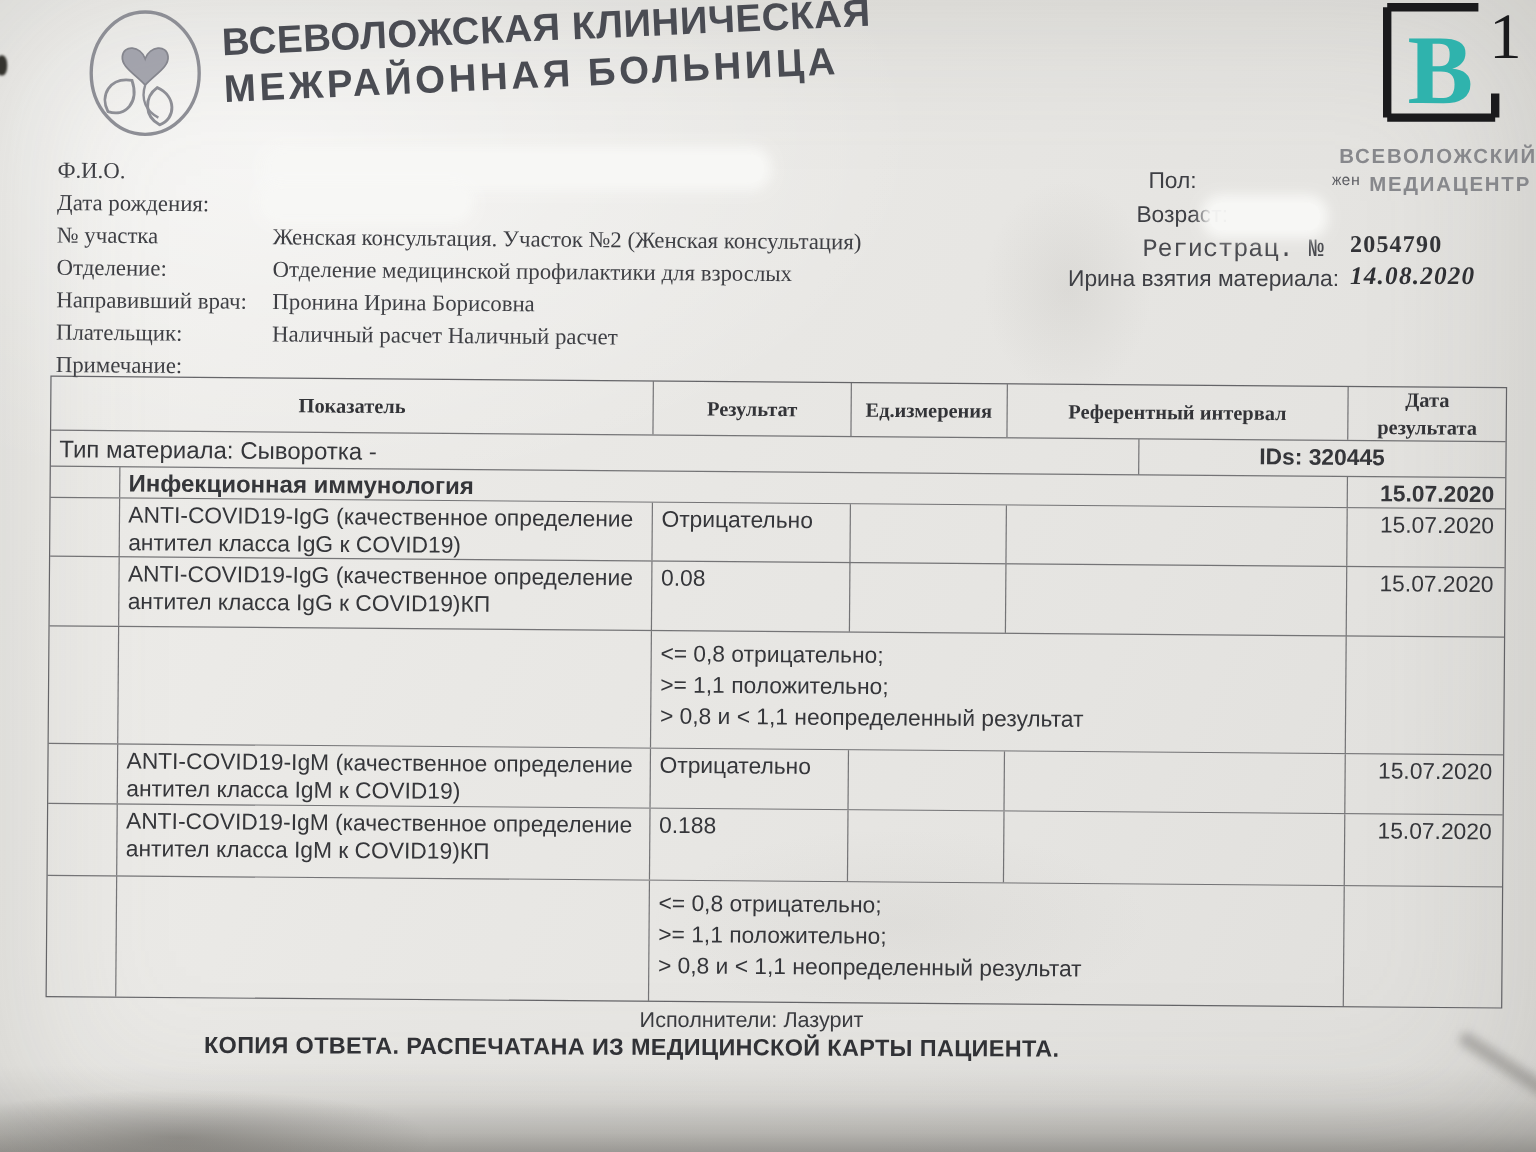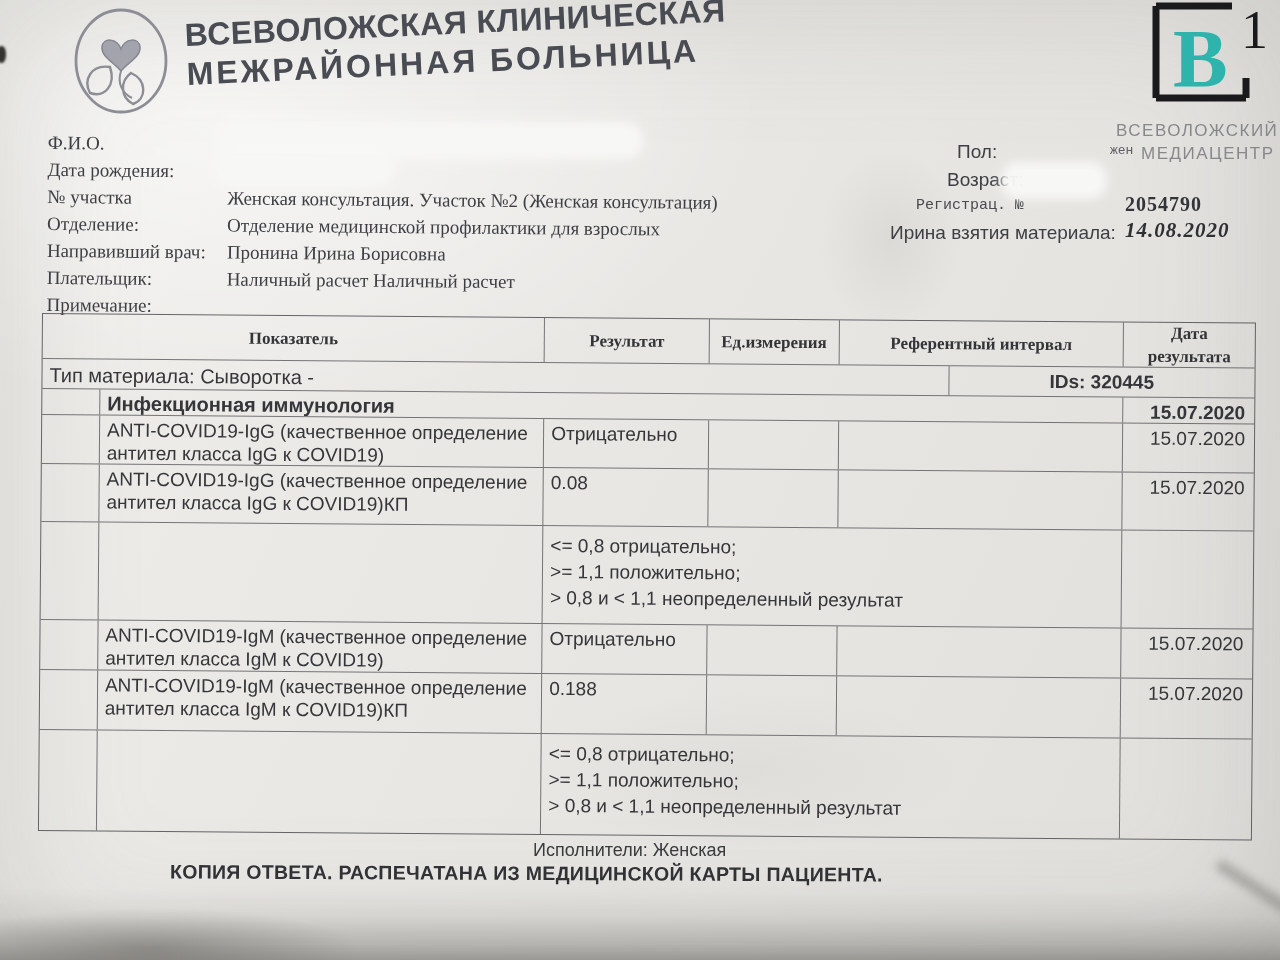--- a/index.html
+++ b/index.html
@@ -36,36 +36,36 @@
   
   .hosp-logo { position:absolute; left:70px; top:5px; }
   .hosp-name { position:absolute; left:184px; top:16px; color:#4a4c53;
                font-weight:bold; font-size:32px; line-height:39px; letter-spacing:0.5px;
                transform:rotate(-2.6deg); transform-origin:left top; }
   .hosp-name .l2 { letter-spacing:3px; }
 
   
   .mc-logo { position:absolute; left:1146px; top:0; }
   .mc-name { position:absolute; left:1116px; top:119px; color:#87888c;
-             font-size:17px; line-height:23px; letter-spacing:1.5px; font-weight:normal; }
+             font-size:17px; line-height:23px; letter-spacing:1.5px; font-weight:bold; }
   .mc-name .l2 { margin-left:25px; }
   .sex-value { position:absolute; left:1110px; top:143px; font-family:"Liberation Mono", monospace;
                font-size:13px; color:#5d5e63; z-index:3; }
 
   
   .pinfo { position:absolute; left:48px; top:129px; width:780px;
            font-family:"Liberation Serif", serif; font-size:19px; color:#3e3f44;
            transform:rotate(0.5deg); transform-origin:left top; }
   .pinfo .row { display:flex; line-height:27px; }
   .pinfo .lbl { width:180px; flex:0 0 180px; }
   .pinfo .val { flex:1; }
 
   
   .rlabel { position:absolute; font-family:Liberation Sans, sans-serif; font-size:19px; color:#3e3f44; }
-  .mono   { font-family:"Liberation Mono", monospace; font-size:15px; color:#494a4f; }
+  .mono   { font-family:"Liberation Mono", monospace; font-size:21px; color:#494a4f;margin-left:36px; }
   .rv-reg { position:absolute; left:1125px; top:193px; font-family:"Liberation Serif", serif;
             font-weight:bold; font-size:20px; letter-spacing:1px; color:#333438; }
   .rv-date { position:absolute; left:1125px; top:218px; font-family:"Liberation Serif", serif;
             font-weight:bold; font-style:italic; font-size:21px; letter-spacing:1px; color:#2f3034; }
 
   
   .tbl { position:absolute; left:42px; top:313px; width:1214px;
          border:1px solid rgba(78,78,82,0.85);
          transform:rotate(0.45deg); transform-origin:left top;
          color:#35363a; font-size:19px; }
@@ -233,21 +233,21 @@
       <div class="cell c-name"></div>
       <div class="cell c-merged">
         <div>&lt;= 0,8 отрицательно;</div>
         <div>&gt;= 1,1 положительно;</div>
         <div>&gt; 0,8 и &lt; 1,1 неопределенный результат</div>
       </div>
       <div class="cell c-date last"></div>
     </div>
   </div>
 
-  <div class="executors">Исполнители: Женская</div>
+  <div class="executors">Исполнители: Лазурит</div>
   <div class="copy-note">КОПИЯ ОТВЕТА. РАСПЕЧАТАНА ИЗ МЕДИЦИНСКОЙ КАРТЫ ПАЦИЕНТА.</div>
 
   <div class="shadow-bottom"></div>
   <div class="shadow-bl"></div>
   <div class="streak-br"></div>
   <div class="edge-mark"></div>
 
 </div>
 
 </body></html>

